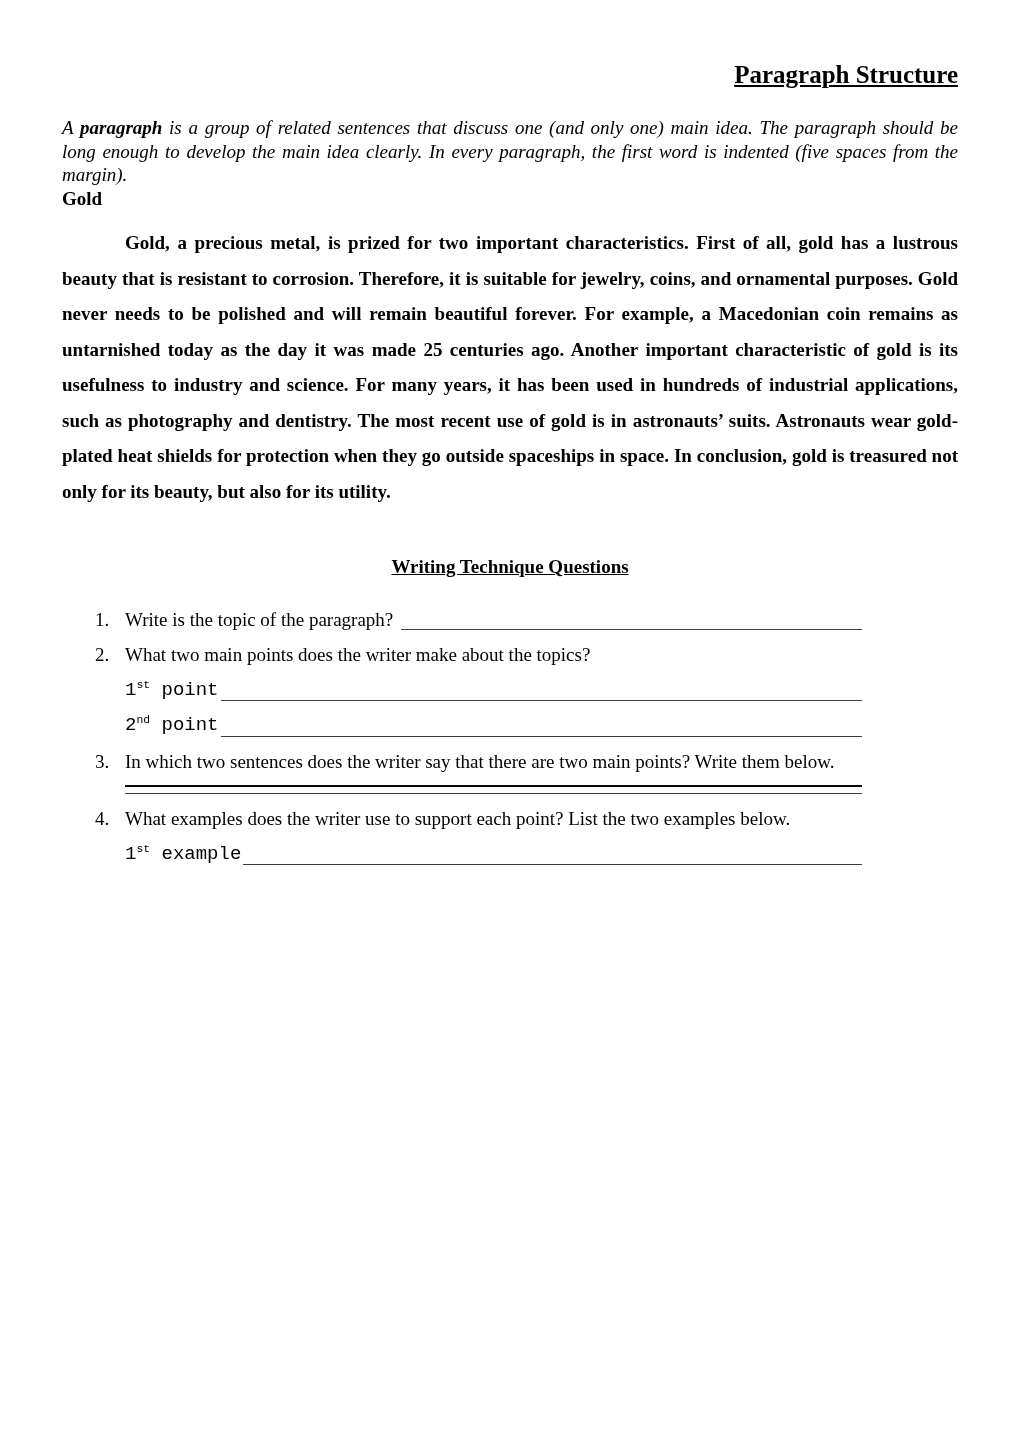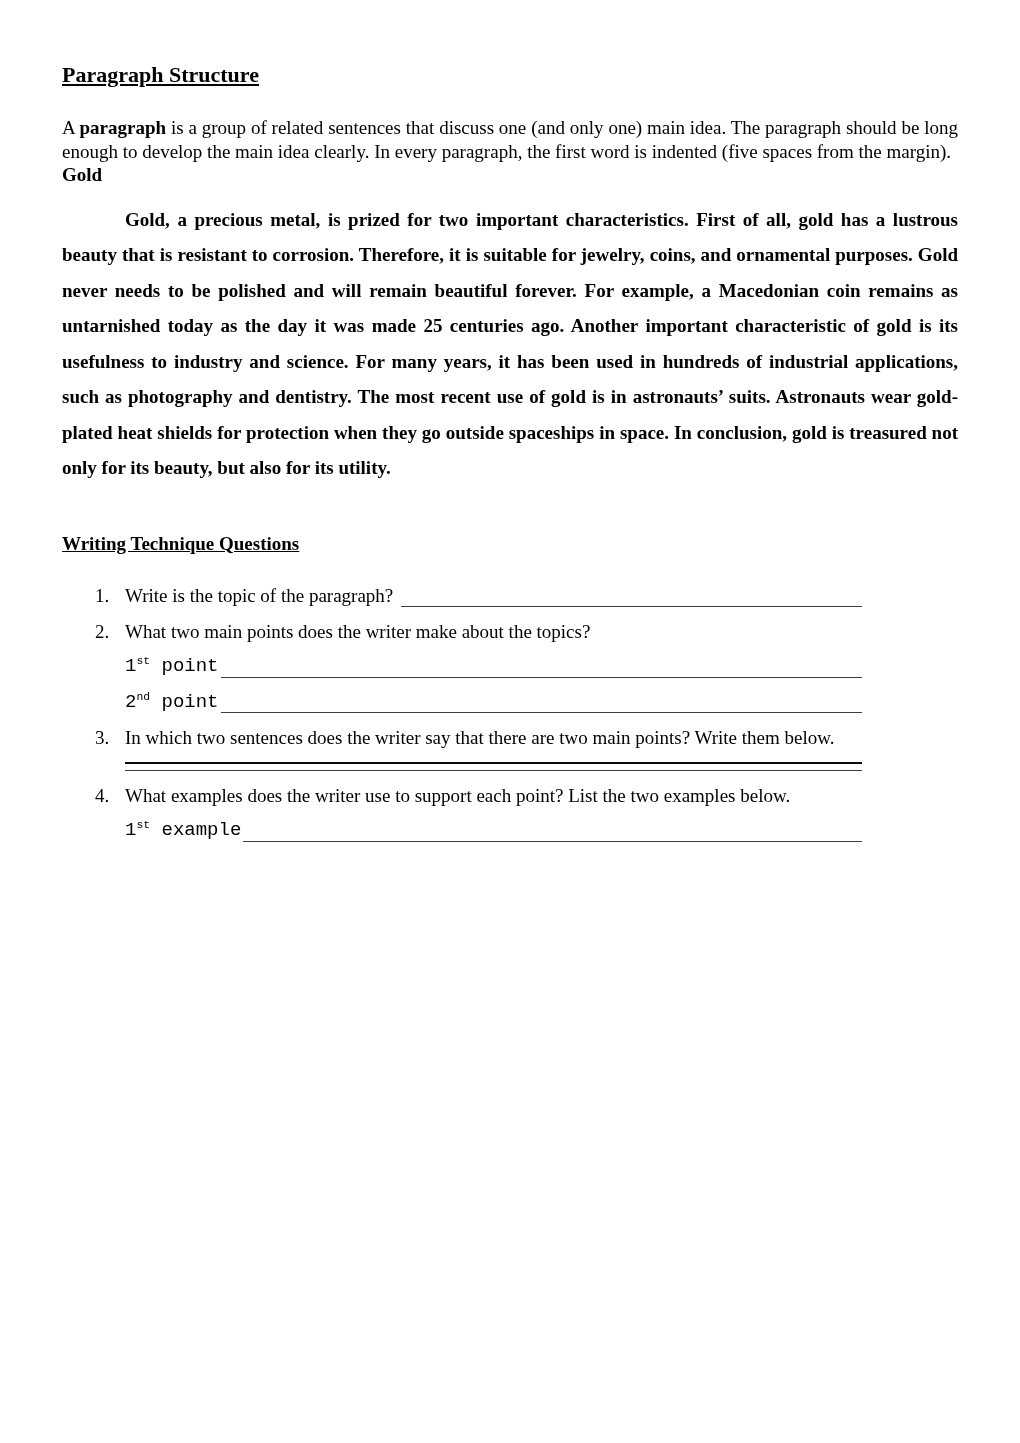--- a/index.html
+++ b/index.html
@@ -8,39 +8,39 @@
     height: 1443px;
     box-sizing: border-box;
     font-family: "Liberation Serif", "DejaVu Serif", serif;
     font-size: 19px;
     line-height: 23.5px;
     color: #000000;
     padding: 62px 62px 0 62px;
     overflow: hidden;
   }
   .page-title {
-    font-size: 22px;
+    font-size: 25px;
     line-height: 26px;
     font-weight: bold;
     text-decoration: underline;
-    text-align: left;
+    text-align: right;
     margin: 0;
   }
   p { margin: 0; }
   .justify { text-align: justify; }
-  .intro-para   { margin-top: 28px; }
+  .intro-para   { margin-top: 28px; font-style: italic; }
   .instr-para   { margin-top: 24px; }
   .sample-head  { font-weight: bold; font-size: 19px; line-height: 23.5px; }
   .sample-para  { margin-top: 15px; line-height: 35.5px; text-indent: 63px; font-weight: bold; }
   .exercise-head {
     font-weight: bold; margin-top: 40px; font-size: 19px; line-height: 23.5px;
   }
   .exercise-sub {
     font-weight: bold; text-decoration: underline;
-    margin-top: 46px; font-size: 19px; line-height: 23.5px;
+    margin-top: 46px; font-size: 19px; line-height: 23.5px; text-align: center;
   }
   .questions { margin-top: 23px; margin-right: 96px; }
   .q-row {
     display: flex;
     align-items: baseline;
     line-height: 35.5px;
     padding-left: 33px;
   }
   .q-row.sub { padding-left: 63px; font-family: Liberation Mono, monospace; }
   .q-num { width: 30px; flex: 0 0 30px; }

